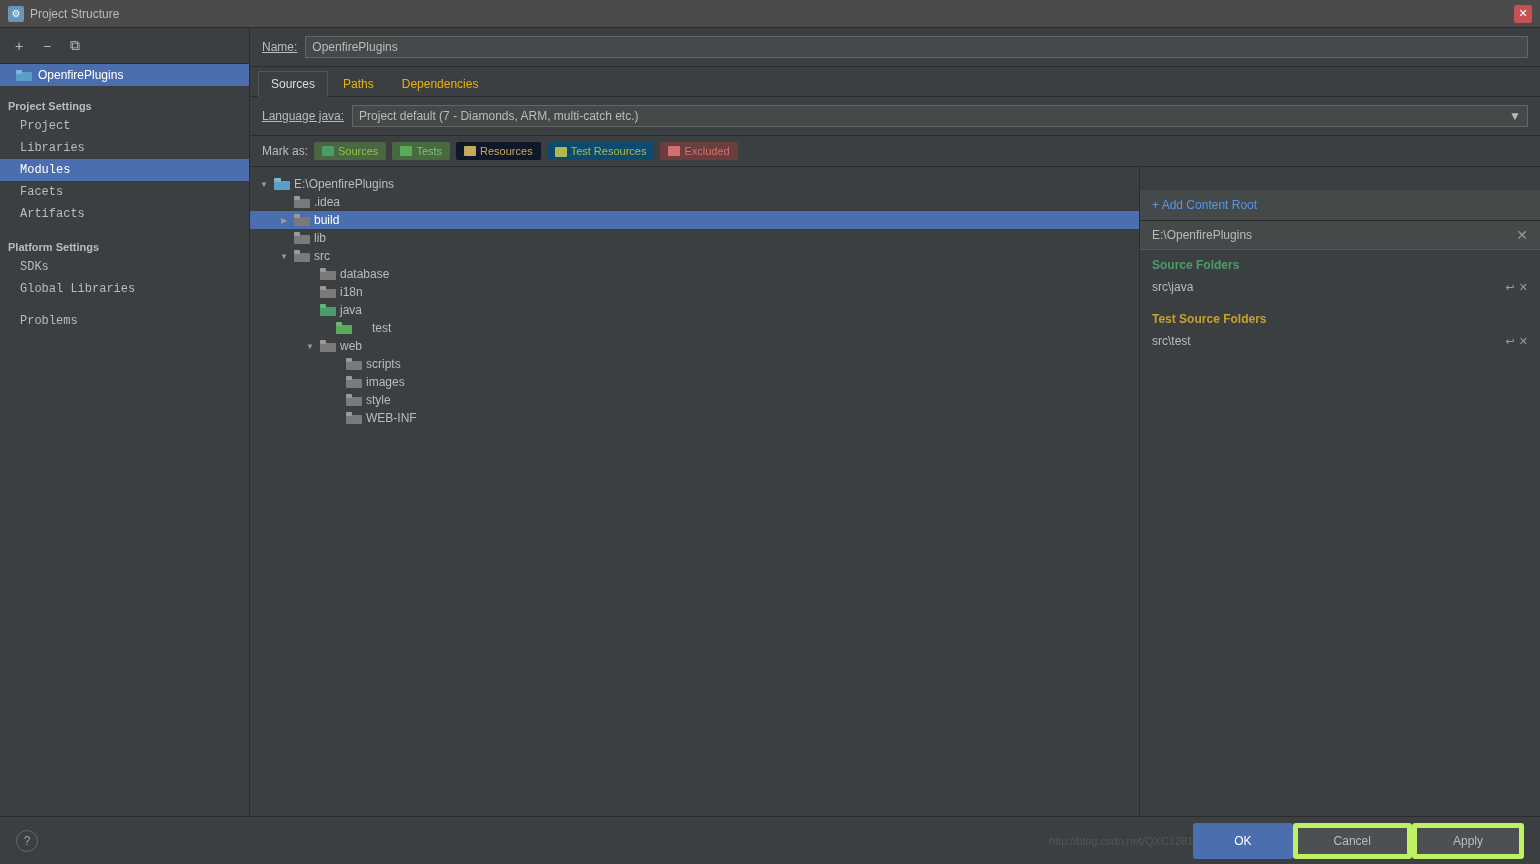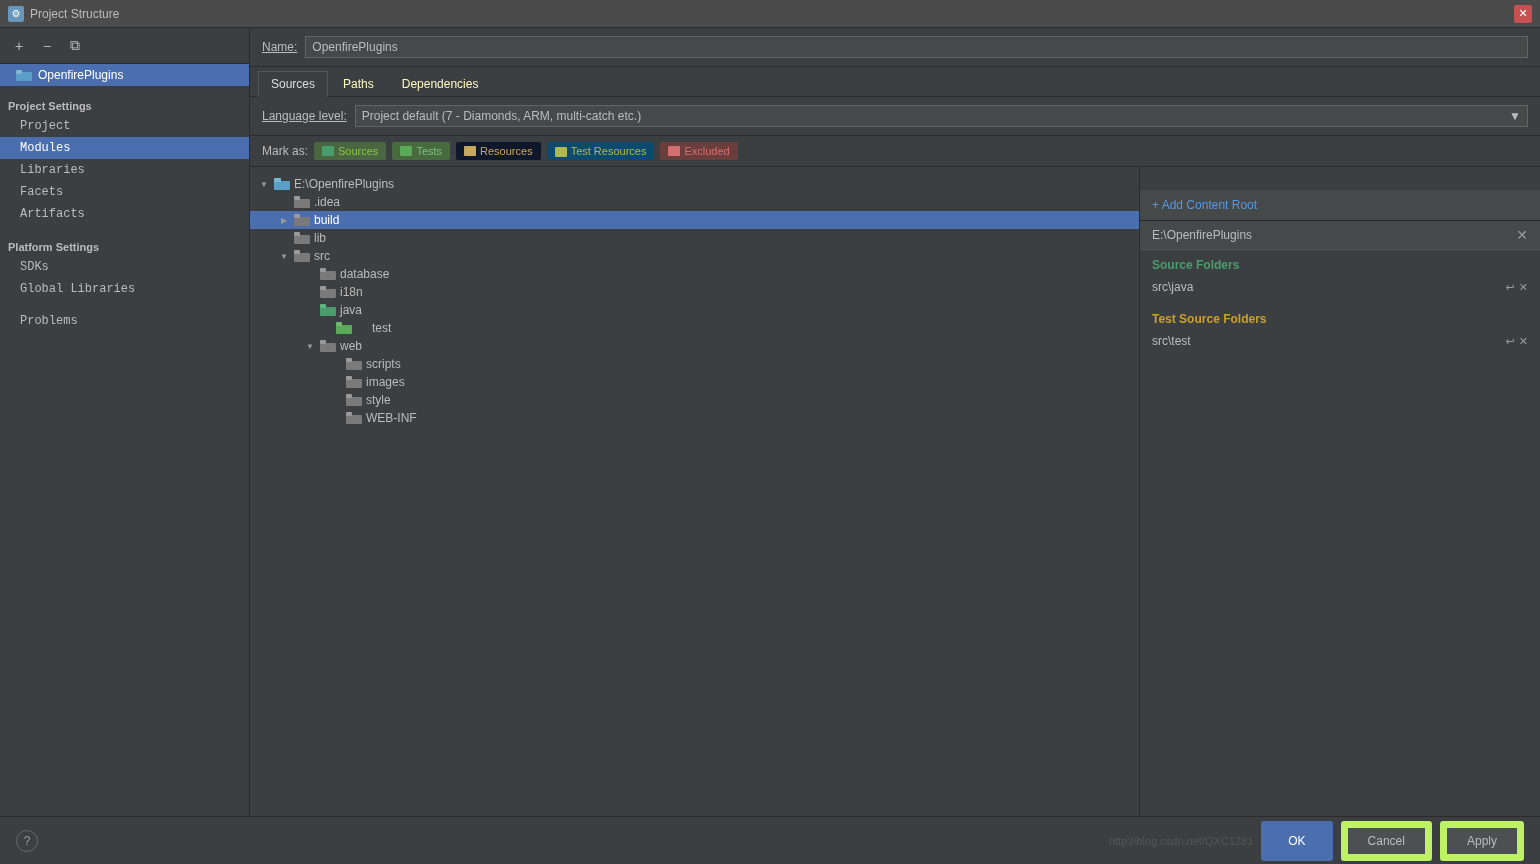--- a/index.html
+++ b/index.html
@@ -171,21 +171,21 @@
     .tabs {
       display: flex;
       padding: 4px 8px 0;
       border-bottom: 1px solid #2b2b2b;
       gap: 2px;
     }
 
     .tab {
       padding: 5px 12px;
       cursor: pointer;
-      color: #fef9c3;
+      color: #eab308;
       font-size: 12px;
       border: 1px solid transparent;
       border-bottom: none;
     }
 
     .tab.active {
       background: #3c3f41;
       border-color: #555;
       border-bottom: 1px solid #3c3f41;
       color: #ddd;
@@ -398,29 +398,28 @@
       align-items: center;
       justify-content: center;
       color: #999;
       font-size: 12px;
       cursor: pointer;
     }
 
     .bottom-right {
       display: flex;
       align-items: center;
-      gap: 8px;
     }
 
     .dialog-btn {
-      padding: 6px 20px;
+      padding: 6px 36px;
       font-size: 12px;
       cursor: pointer;
       border-radius: 3px;
-      border: 7px solid #bef264;
+      border: 5px solid #bef264;
       background: #4c5052;
       color: #bbb;
     }
 
     .dialog-btn.primary {
       background: #4b6eaf;
       border-color: #4b6eaf;
       color: white;
     }
 
@@ -463,22 +462,22 @@
         <svg class="folder-svg" viewBox="0 0 16 12" fill="none">
           <rect x="0" y="3" width="16" height="9" rx="1" fill="#5b9fc8"></rect>
           <rect x="0" y="1" width="6" height="4" rx="1" fill="#7bb8d4"></rect>
         </svg>
         <span>OpenfirePlugins</span>
       </div>
 
       <div style="margin-top: 8px;">
         <div class="section-header">Project Settings</div>
         <div class="section-item">Project</div>
+        <div class="section-item">Libraries</div>
         <div class="section-item active">Modules</div>
-        <div class="section-item">Libraries</div>
         <div class="section-item">Facets</div>
         <div class="section-item">Artifacts</div>
 
         <div class="section-header" style="margin-top: 10px;">Platform Settings</div>
         <div class="section-item">SDKs</div>
         <div class="section-item">Global Libraries</div>
 
         <div class="section-item" style="margin-top: 10px;">Problems</div>
       </div>
     </div>
@@ -490,21 +489,21 @@
         <input class="name-input" type="text" value="OpenfirePlugins" style="">
       </div>
 
       <div class="tabs">
         <div class="tab active">Sources</div>
         <div class="tab">Paths</div>
         <div class="tab">Dependencies</div>
       </div>
 
       <div class="lang-bar">
-        <span class="lang-label">Language level:</span>
+        <span class="lang-label">Language java:</span>
         <div class="lang-select">
           <span>Project default (7 - Diamonds, ARM, multi-catch etc.)</span>
           <span>▼</span>
         </div>
       </div>
 
       <div class="mark-as-bar">
         <span class="mark-label">Mark as:</span>
         <button class="mark-btn mark-btn-sources">
           <svg width="12" height="10" viewBox="0 0 12 10">

